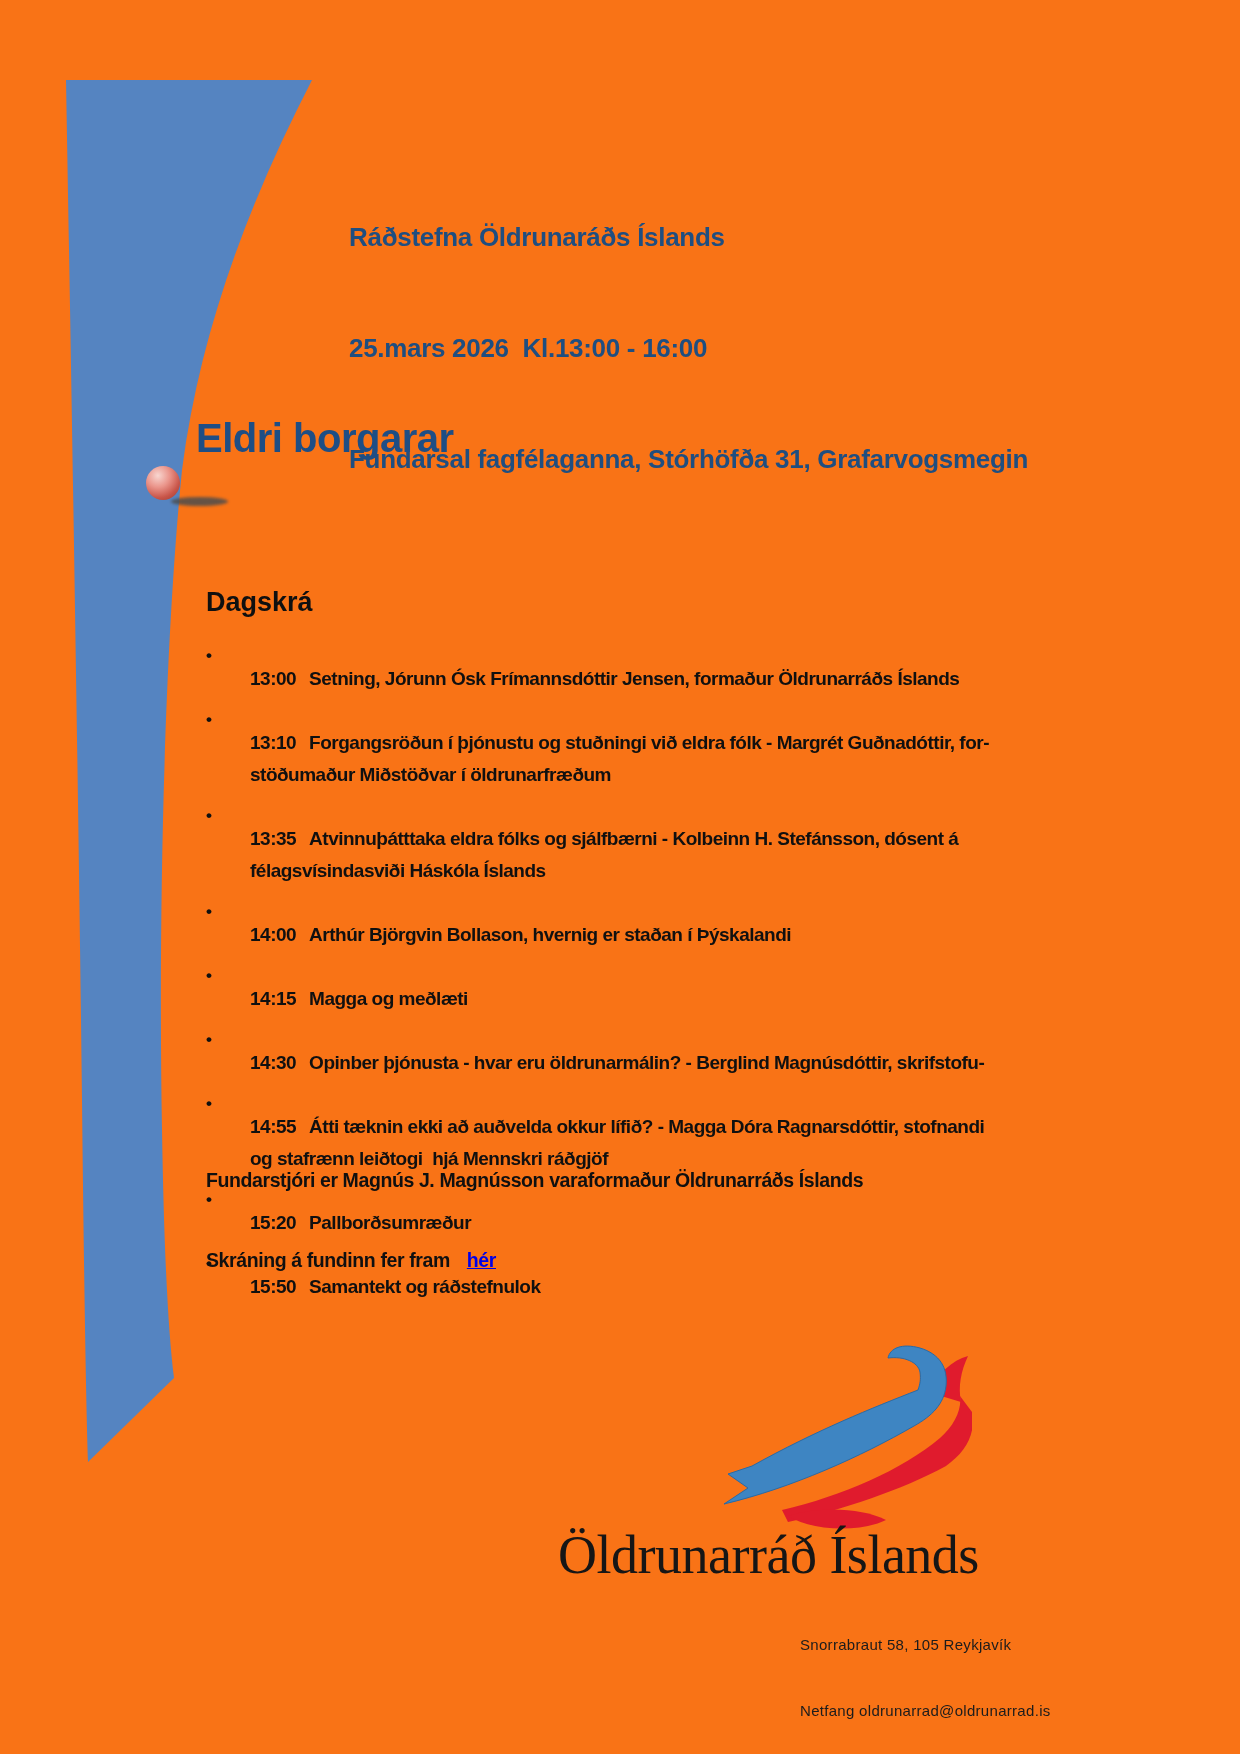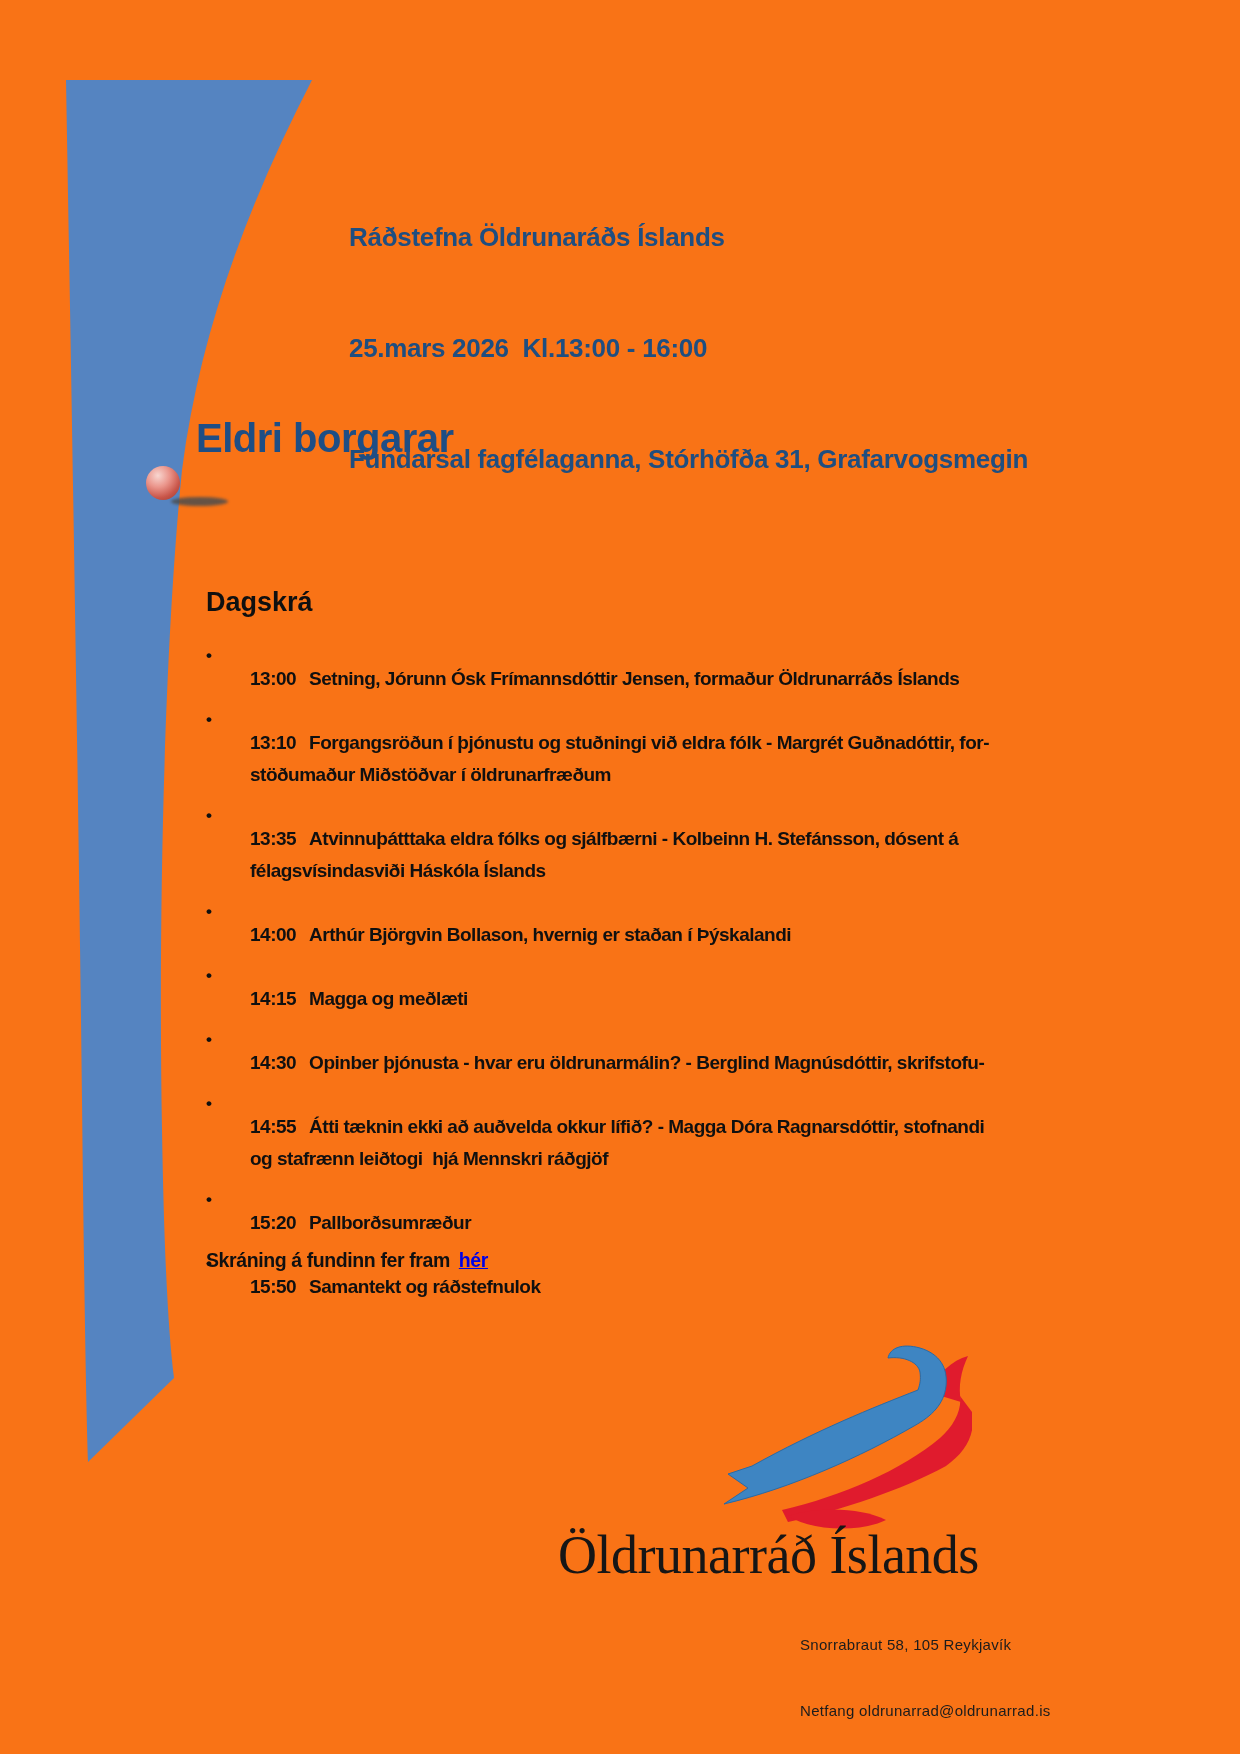--- a/index.html
+++ b/index.html
@@ -34,21 +34,21 @@
         font-weight:bold;color:#101010;letter-spacing:-0.5px;}
   .bullet{flex:0 0 44px;width:44px;font-size:17px;}
   .irow{white-space:pre;margin-top:23px;}
   .time{margin-right:13px;}
   .icont{white-space:pre;}
 
   .moderator{left:206px;top:1165px;font-size:19.5px;line-height:30px;font-weight:bold;
              color:#101010;letter-spacing:-0.4px;white-space:pre;}
   .skraning{left:206px;top:1245px;font-size:19.5px;line-height:30px;font-weight:bold;
             color:#101010;letter-spacing:-0.4px;white-space:pre;}
-  .skraning a{color:#0000e8;text-decoration:underline;margin-left:9px;}
+  .skraning a{color:#0000e8;text-decoration:underline;margin-left:17px;}
 
   
   .ribbon{left:722px;top:1338px;}
   .wordmark{left:558px;top:1527px;font-family:"Liberation Serif","DejaVu Serif",serif;
             font-size:54px;line-height:56px;color:#161616;letter-spacing:-0.5px;white-space:pre;text-align:right;}
   .contact{left:800px;top:1590px;font-size:15px;line-height:22px;color:#1c1c1c;
            letter-spacing:0.3px;white-space:pre;}
 </style>
 </head>
 <body>
@@ -146,20 +146,21 @@
     <div class="item">
       <span class="bullet">•</span>
       <div class="ibody">
         <div class="irow"><span class="time">15:50</span><span>Samantekt og ráðstefnulok</span></div>
         <div class="icont"></div>
       </div>
     </div>
 
   </div>
 
+  <div class="abs moderator">Fundarstjóri er Magnús J. Magnússon varaformaður Öldrunarráðs Íslands</div>
 
   <div class="abs skraning"><span>Skráning á fundinn fer fram</span><a href="#">hér</a></div>
 
   <svg class="abs ribbon" width="250" height="195" viewBox="0 0 250 195" aria-hidden="true">
 
     <path fill="#e01b2d" d="M 206 54 C 216 36, 230 22, 246 18 C 239 33, 236 48, 239 64 Z"></path>
 
     <path fill="#e01b2d" d="M 60 172
       C 120 158, 180 132, 218 100
       C 232 88, 240 72, 238 58

